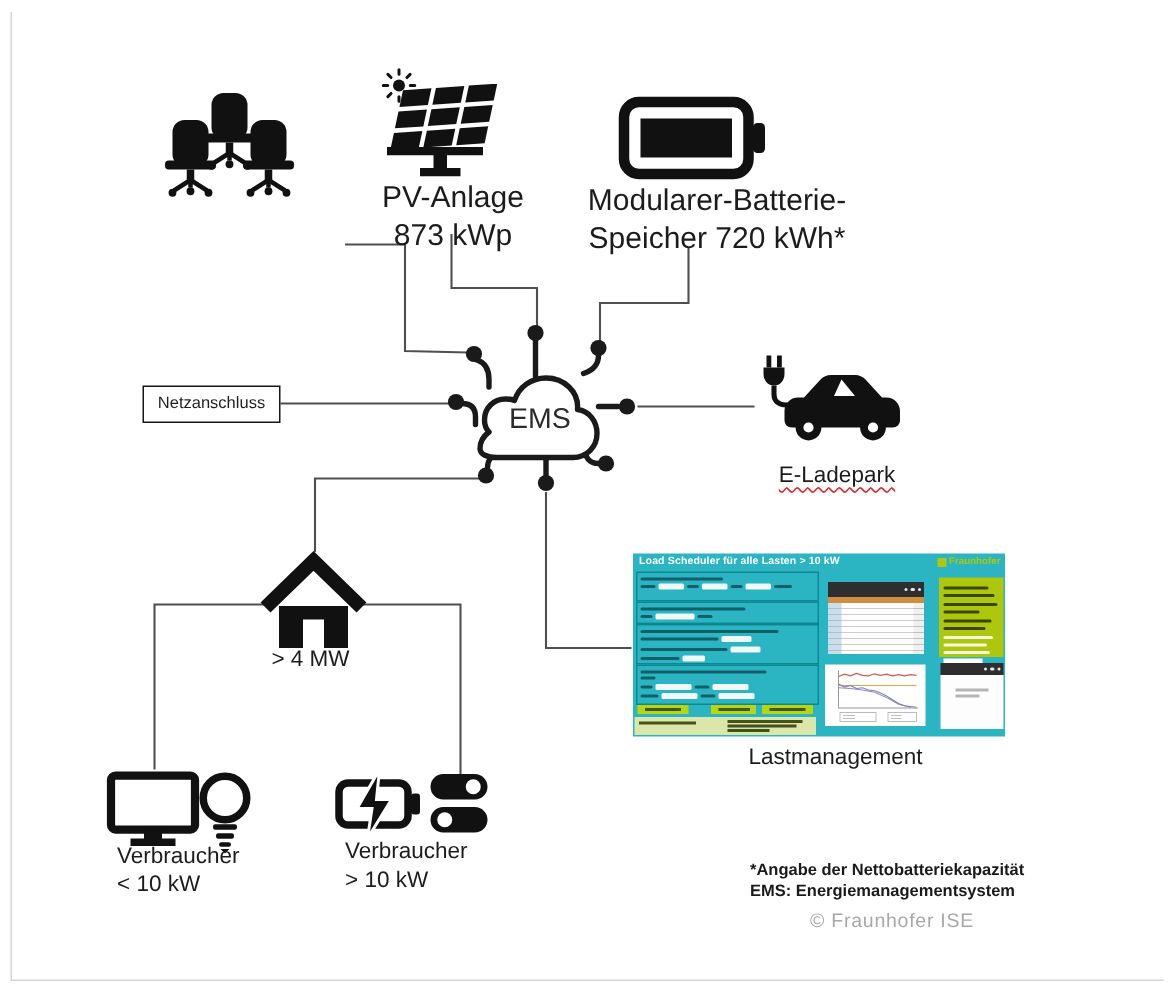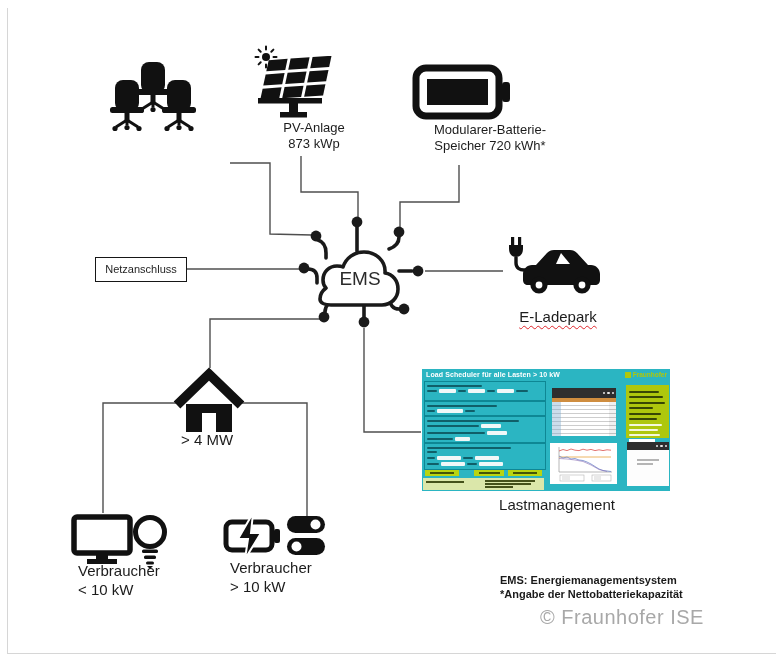--- a/index.html
+++ b/index.html
@@ -4,26 +4,26 @@
 <style>
   html,body{margin:0;padding:0;background:#ffffff;}
   .canvas{position:relative;width:782px;height:661px;background:#fff;overflow:hidden;
           font-family:"Liberation Sans",sans-serif;color:#1f1f1f;}
   .abs{position:absolute;}
   .frame-left{position:absolute;left:7px;top:8px;width:1px;height:646px;background:#d6d6d6;}
   .frame-bottom{position:absolute;left:7px;top:653px;width:769px;height:1px;background:#d6d6d6;}
   svg.lines{position:absolute;left:0;top:0;pointer-events:none;}
   .lbl{position:absolute;font-size:15px;line-height:1.26;color:#1c1c1c;}
   .center{transform:translateX(-50%);text-align:center;}
-  .small{font-size:13px;margin-left:12px;}
+  .small{font-size:20px;}
   .netzbox{position:absolute;left:95px;top:257px;width:90px;height:23px;border:1px solid #161616;
            background:#fff;font-size:11px;line-height:23px;text-align:center;}
   .eladepark{text-decoration:underline wavy #e0262b;text-decoration-thickness:1px;text-underline-offset:3px;}
   .footnote{position:absolute;left:500px;top:573px;font-size:11px;font-weight:bold;line-height:14px;color:#1a1a1a;}
-  .copyright{position:absolute;left:540px;top:606px;font-size:20px;color:#a8a8a8;letter-spacing:.5px;}
+  .copyright{position:absolute;left:540px;top:606px;font-size:13px;color:#a8a8a8;letter-spacing:.5px;}
   
   .shot{position:absolute;left:422px;top:369px;width:248px;height:122px;background:#2bb5c2;}
   .shot *{position:absolute;}
   .shot-title{left:4px;top:2px;font-size:7px;font-weight:bold;color:#fff;letter-spacing:.1px;white-space:nowrap;}
   .shot-logo{right:3px;top:2px;display:flex;gap:2px;align-items:center;}
   .shot-logo .lg-box{position:static;width:6px;height:6px;background:#aec70d;}
   .shot-logo .lg-tx{position:static;font-size:6.5px;font-weight:bold;color:#aec70d;white-space:nowrap;}
   .fbox{border:1px solid #0e8794;}
   .row{position:static;display:flex;gap:2px;align-items:center;margin:2.5px 2px 0 2px;}
   .tl{position:static;height:2px;background:rgba(6,62,70,.72);border-radius:1px;flex:0 0 auto;}
@@ -355,18 +355,18 @@
         <span class="dot"></span>
         <span class="dot"></span>
     </div>
     <div class="npanel" style="left:205px;top:81px;width:42px;height:36px">
       <div class="nl" style="left:10px;top:9px;width:22px"></div>
       <div class="nl" style="left:10px;top:13px;width:16px"></div>
     </div>
   </div>
 
   <div class="footnote">
+    <div>*Angabe der Nettobatteriekapazität</div>
     <div>EMS: Energiemanagementsystem</div>
-    <div>*Angabe der Nettobatteriekapazität</div>
   </div>
   <div class="copyright">© Fraunhofer ISE</div>
 
 </div>
 
 </body></html>

